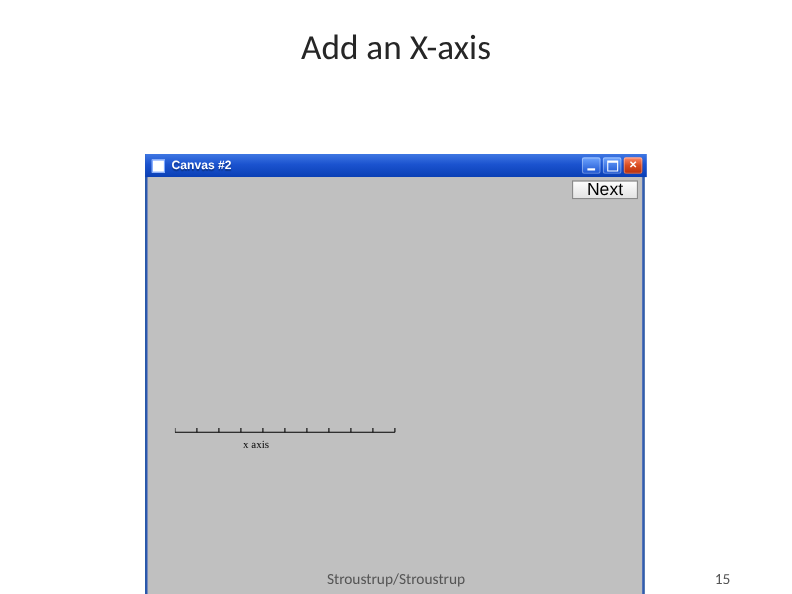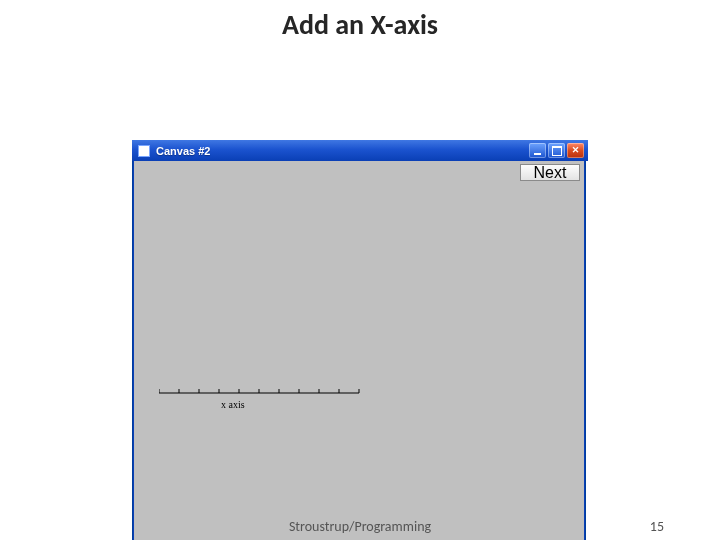--- a/index.html
+++ b/index.html
@@ -1,18 +1,18 @@
 <!DOCTYPE html>
 <html><head>
 <meta charset="utf-8">
 <style>
   * { box-sizing: border-box; margin: 0; padding: 0; }
   html, body { width: 720px; height: 540px; background: #fff; font-family: "Calibri", "Segoe UI", Arial, sans-serif; color: #000; }
   .slide { position: relative; width: 720px; height: 540px; }
-  .title { width: 100%; text-align: center; font-size: 28px; font-weight: 700; padding-top: 7px; color: #262626; }
+  .title { width: 100%; text-align: center; font-size: 32px; font-weight: 400; padding-top: 24px; color: #262626; }
   .footer { position: absolute; bottom: 22px; left: 0; width: 100%; font-size: 14px; color: #555; }
   .footer-center { position: absolute; left: 50%; transform: translateX(-50%); }
   .footer-right { position: absolute; right: 56px; text-align: center; }
 
   .window {
     position: absolute;
     left: 132px; top: 140px;
     width: 454px; height: 413px;
     border: 1px solid #003d9e;
     border-top: none;
@@ -119,17 +119,17 @@
               <line x1="180" y1="4" x2="180" y2="8"></line>
               <line x1="200" y1="4" x2="200" y2="8"></line>
             </g>
         </svg>
         <div class="axis-label">x axis</div>
       </div>
     </div>
   </div>
 
   <div class="footer">
-    <span class="footer-center">Stroustrup/Programming</span>
+    <span class="footer-center">Stroustrup/Stroustrup</span>
     <span class="footer-right">15</span>
   </div>
 
 </div>
 
 </body></html>

